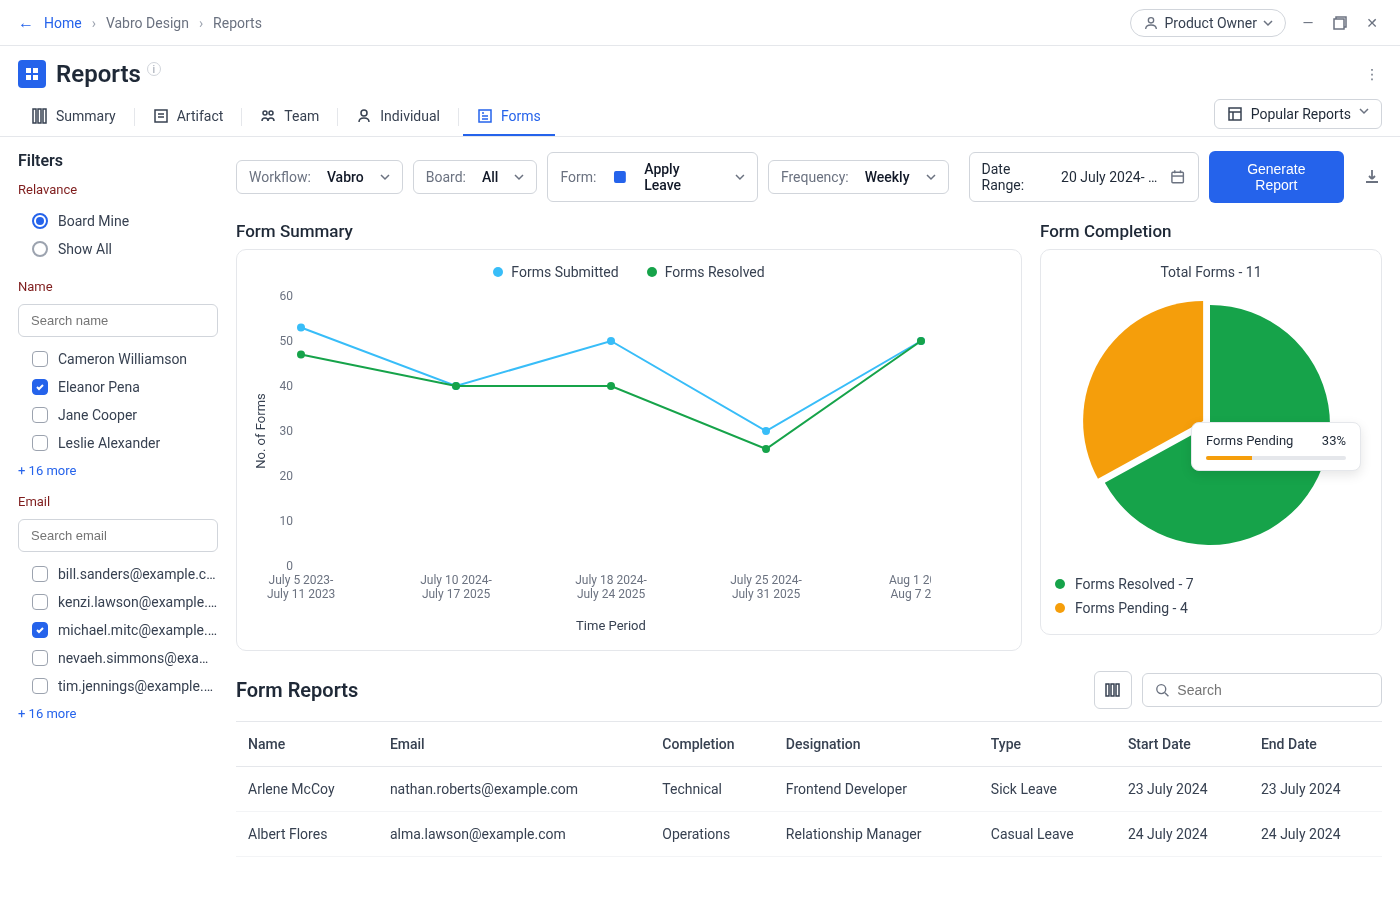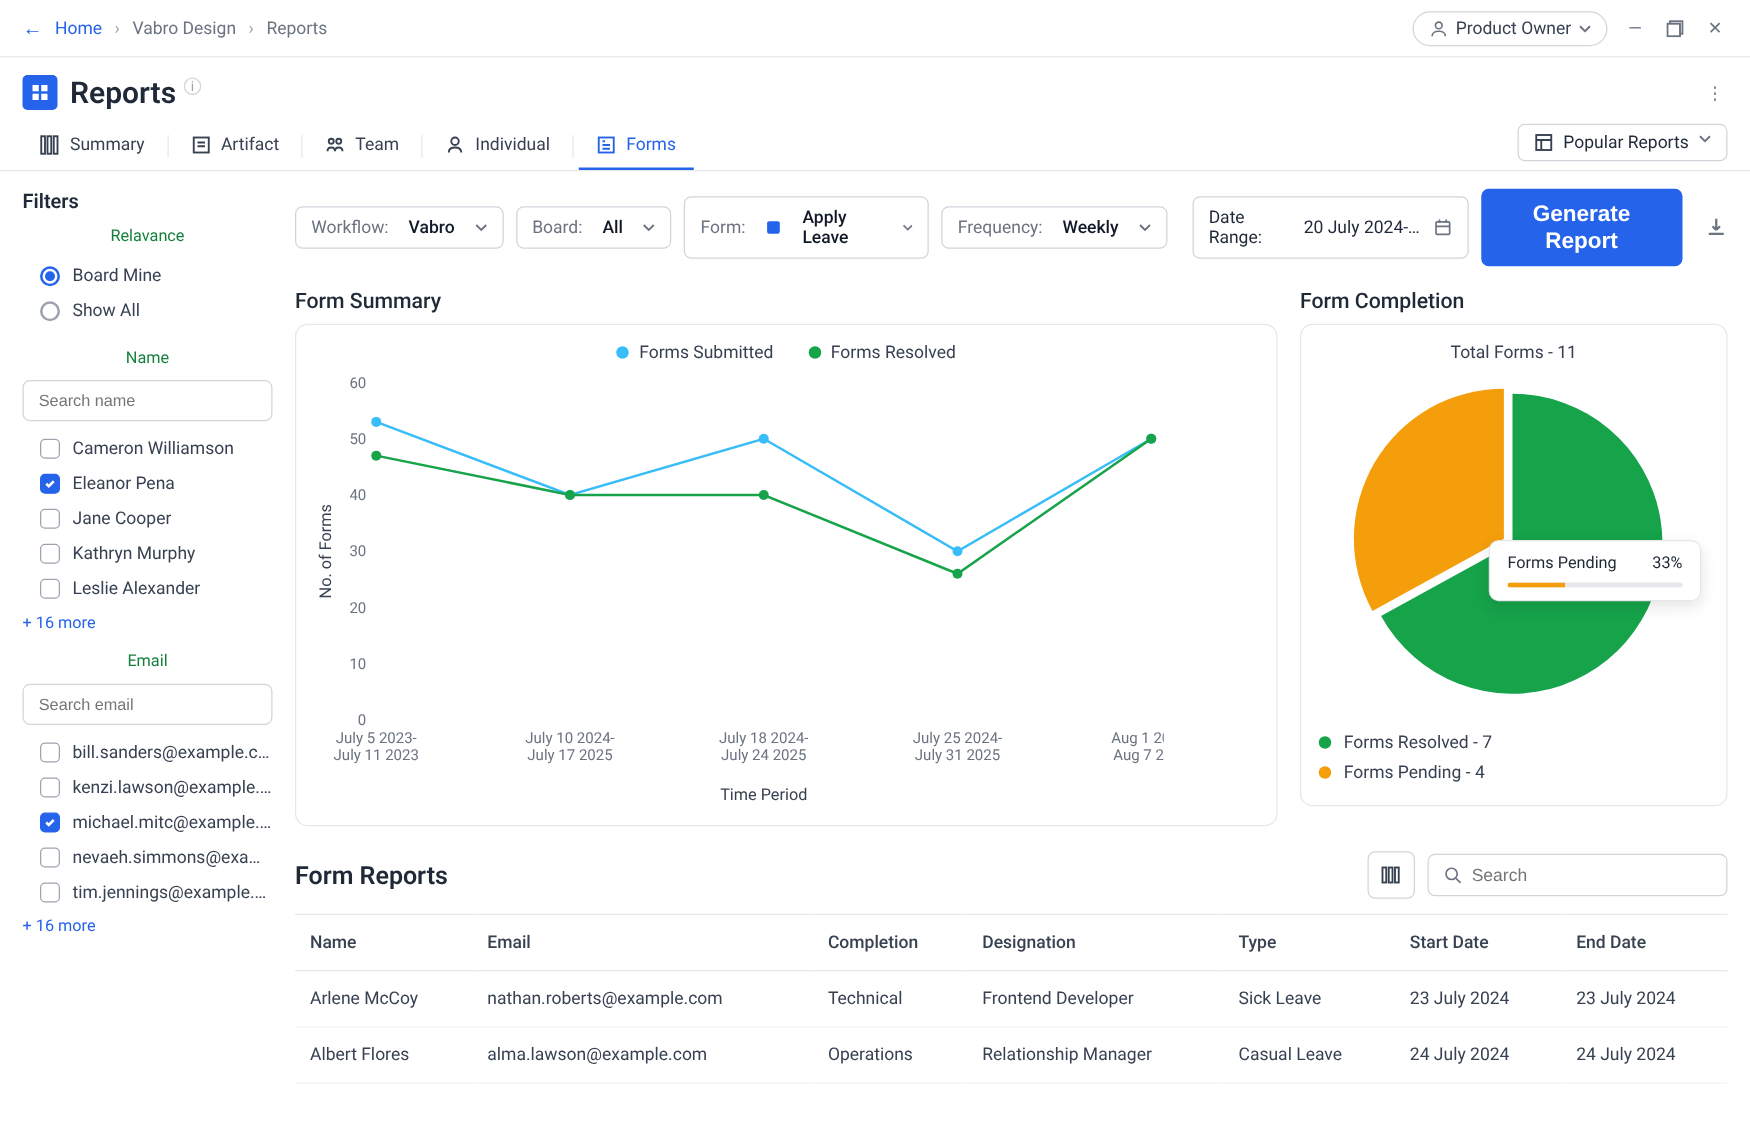--- a/index.html
+++ b/index.html
@@ -17,39 +17,39 @@
 .page-title sup { font-size: 11px; color: #9ca3af; border: 1px solid #d1d5db; border-radius: 50%; width: 14px; height: 14px; display: inline-flex; align-items: center; justify-content: center; font-weight: 400; margin-left: -4px; margin-top: -10px; }
 .tabbar { display: flex; align-items: center; justify-content: space-between; padding: 0 18px; border-bottom: 1px solid #e5e7eb; }
 .tabs { display: flex; align-items: center; gap: 0; justify-content: space-between; }
 .tab { display: flex; align-items: center; gap: 8px; padding: 10px 14px; color: #374151; cursor: pointer; border-bottom: 2px solid transparent; }
 .tab.active { color: #2563eb; border-bottom-color: #2563eb; }
 .tab-sep { width: 1px; height: 18px; background: #e5e7eb; margin: 0 4px; }
 .popular-btn { display: flex; align-items: flex-start; gap: 8px; border: 1px solid #d1d5db; border-radius: 6px; padding: 6px 12px; cursor: pointer; margin-bottom: 6px; }
 .body { display: flex; height: calc(901px - 46px - 58px - 42px); }
 .sidebar { width: 236px; padding: 14px 18px; overflow: hidden; }
 .sidebar h3 { font-size: 16px; font-weight: 600; margin-bottom: 12px; }
-.filter-group-label { font-size: 13px; color: #15803d; margin-bottom: 10px; text-align: center; }
+.filter-group-label { font-size: 13px; color: #7f1d1d; margin-bottom: 10px; }
 .radio-item, .check-item { display: flex; align-items: center; gap: 10px; padding: 6px 0; cursor: pointer; font-size: 14px; color: #374151; }
 .radio { width: 16px; height: 16px; border: 2px solid #9ca3af; border-radius: 50%; display: flex; align-items: center; justify-content: center; flex-shrink: 0; }
 .radio.checked { border-color: #2563eb; }
 .radio.checked::after { content: ''; width: 8px; height: 8px; background: #2563eb; border-radius: 50%; }
 .checkbox { width: 16px; height: 16px; border: 1.5px solid #9ca3af; border-radius: 4px; flex-shrink: 0; display: flex; align-items: center; justify-content: center; }
 .checkbox.checked { background: #2563eb; border-color: #2563eb; }
 .check-item span { overflow: hidden; text-overflow: ellipsis; white-space: nowrap; }
 .search-input { width: 100%; border: 1px solid #d1d5db; border-radius: 6px; padding: 8px 12px; font-size: 13px; margin-bottom: 8px; }
 .section-gap { margin-top: 16px; }
 .more-link { color: #2563eb; font-size: 13px; cursor: pointer; margin-top: 6px; }
 .main { flex: 1; padding: 14px 18px 14px 0; overflow: hidden; }
 .filter-row { display: flex; align-items: center; gap: 10px; margin-bottom: 18px; }
 .dropdown { display: flex; align-items: center; gap: 16px; border: 1px solid #d1d5db; border-radius: 6px; padding: 8px 12px; cursor: pointer; }
 .dropdown .lbl { color: #6b7280; }
 .dropdown .val { color: #111827; font-weight: 500; }
 .date-range { display: flex; align-items: center; gap: 8px; border: 1px solid #d1d5db; border-radius: 6px; padding: 8px 12px; cursor: pointer; max-width: 230px; }
 .date-range .val { overflow: hidden; text-overflow: ellipsis; white-space: nowrap; }
-.primary-btn { background: #2563eb; color: #fff; border: none; border-radius: 6px; padding: 10px 16px; font-size: 18px; font-weight: 700; cursor: pointer; }
+.primary-btn { background: #2563eb; color: #fff; border: none; border-radius: 6px; padding: 10px 16px; font-size: 14px; font-weight: 400; cursor: pointer; }
 .charts-row { display: flex; gap: 18px; margin-bottom: 20px; }
 .chart-card { border: 1px solid #e5e7eb; border-radius: 10px; padding: 14px; }
 .chart-card h4, .chart-header { font-size: 17px; font-weight: 500; margin-bottom: 8px; }
 .chart-panel { flex: 1; }
 .pie-panel { width: 342px; }
 .legend { display: flex; justify-content: center; gap: 28px; margin-bottom: 6px; }
 .legend-item { display: flex; align-items: center; gap: 8px; color: #374151; }
 .dot { width: 10px; height: 10px; border-radius: 50%; }
 .pie-legend { margin-top: 12px; }
 .pie-legend-item { display: flex; align-items: center; gap: 10px; font-size: 14px; color: #374151; padding: 4px 0; }
@@ -204,24 +204,20 @@
      <div class="checkbox checked">
             <svg width="10" height="10" viewBox="0 0 10 10">
               <path d="M2 5l2 2 4-4" stroke="#fff" stroke-width="2" fill="none"></path>
             </svg>
           </div>
      <span>Eleanor Pena</span>
    </div>
         <div class="check-item" style="padding-left:14px">
      <div class="checkbox "></div>
      <span>Jane Cooper</span>
-   </div>
-        <div class="check-item" style="padding-left:14px">
-     <div class="checkbox "></div>
-     <span>Kathryn Murphy</span>
    </div>
         <div class="check-item" style="padding-left:14px">
      <div class="checkbox "></div>
      <span>Leslie Alexander</span>
    </div>
       </div>
     <div class="more-link">+ 16 more</div>
 
     <div class="filter-group-label section-gap">Email</div>
     <input class="search-input" placeholder="Search email" style="">

